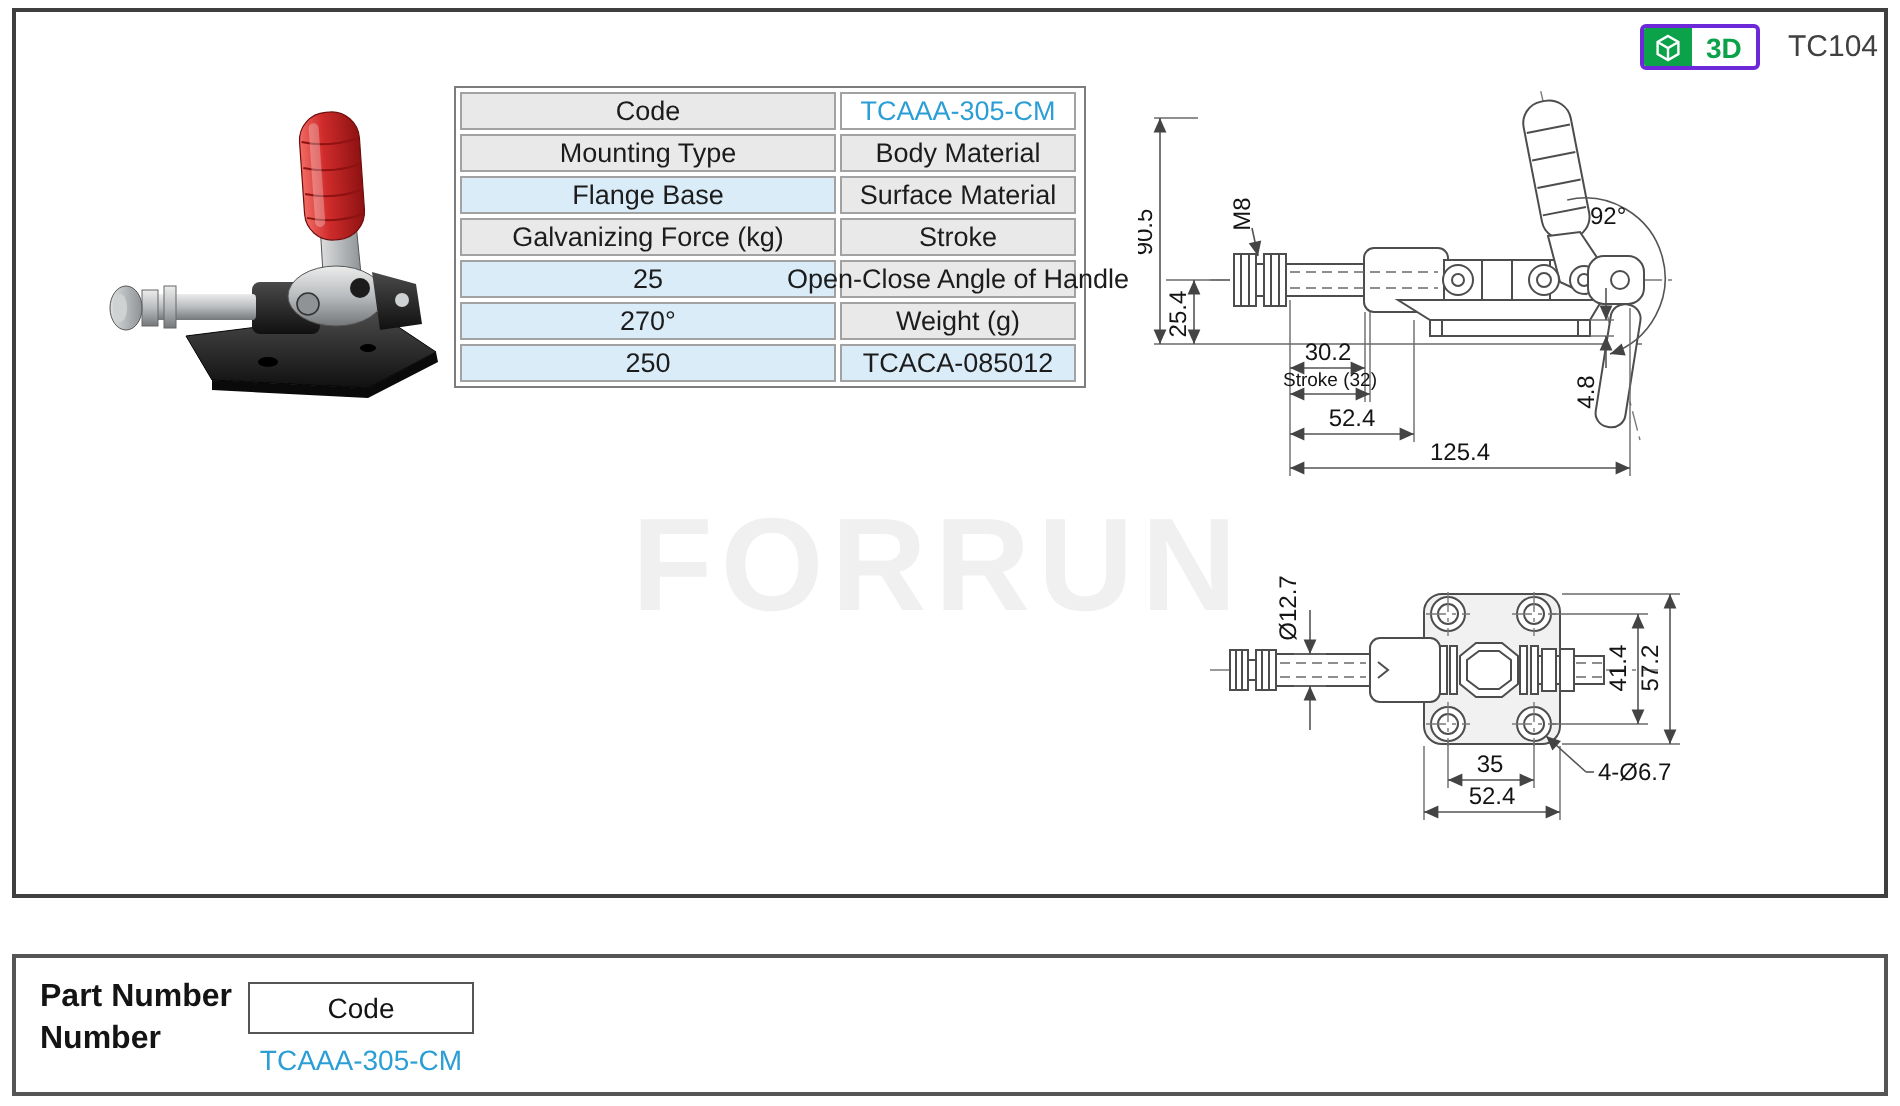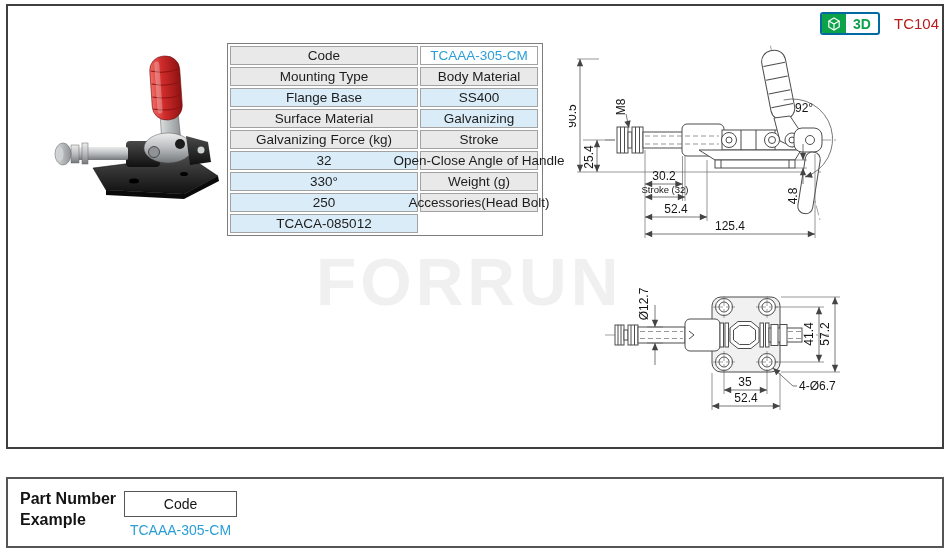--- a/index.html
+++ b/index.html
@@ -24,26 +24,26 @@
                 gap:2px; background:#fff; border:1px solid #7d7d7d; padding:2px; }
   .spec-cell { display:flex; align-items:center; justify-content:center;
                font-size:13.5px; color:#1c1c1c; border:1px solid #a2a2a2; line-height:1;
                white-space:nowrap; }
   .spec-cell.lbl { background:#e9e9e9; }
   .spec-cell.val { background:#d9ecf8; }
   .spec-cell.val.code { background:#ffffff; color:#2b9ed6; }
 
   
   .badge3d { position:absolute; left:812px; top:6px; display:flex; align-items:stretch;
-             height:23px; border:2px solid #0369a1; border-radius:3px; overflow:hidden;
+             height:23px; border:2px solid #6d28d9; border-radius:3px; overflow:hidden;
              background:#fff; cursor:pointer; }
   .badge3d .icon-box { width:24px; background:#0ba24a; display:flex; align-items:center; justify-content:center; }
   .badge3d .txt { padding:0 7px; display:flex; align-items:center; color:#0ba24a;
                   font-weight:bold; font-size:14px; }
-  .part-code { position:absolute; left:886px; top:9px; font-size:15px; color:#b91c1c; }
+  .part-code { position:absolute; left:886px; top:9px; font-size:15px; color:#404040; }
 
   
   .svg-side { position:absolute; left:561px; top:34px; }
   .svg-top  { position:absolute; left:589px; top:258px; }
 
   svg text { font-family:"Liberation Sans", sans-serif; }
   .ol  { stroke:#4d4d4d; fill:none; stroke-width:1; }
   .olf { stroke:#4d4d4d; fill:#ffffff; stroke-width:1; }
   .olg { stroke:#4d4d4d; fill:#f1f1f1; stroke-width:1; }
   .dim { stroke:#555; fill:none; stroke-width:0.8; }
@@ -121,31 +121,28 @@
         </g>
       </svg>
     </div>
 
     <div class="spec-table">
       <div class="spec-cell lbl">Code</div>
       <div class="spec-cell val code">TCAAA-305-CM</div>
       <div class="spec-cell lbl">Mounting Type</div>
       <div class="spec-cell lbl">Body Material</div>
       <div class="spec-cell val">Flange Base</div>
-      <div class="spec-cell val">SS400</div>
       <div class="spec-cell lbl">Surface Material</div>
-      <div class="spec-cell val">Galvanizing</div>
       <div class="spec-cell lbl">Galvanizing Force (kg)</div>
       <div class="spec-cell lbl">Stroke</div>
-      <div class="spec-cell val">32</div>
+      <div class="spec-cell val">25</div>
       <div class="spec-cell lbl">Open-Close  Angle of Handle</div>
-      <div class="spec-cell val">330°</div>
+      <div class="spec-cell val">270°</div>
       <div class="spec-cell lbl">Weight (g)</div>
       <div class="spec-cell val">250</div>
-      <div class="spec-cell lbl">Accessories(Head Bolt)</div>
       <div class="spec-cell val">TCACA-085012</div>
     </div>
 
     <div class="badge3d">
       <span class="icon-box">
         <svg width="14" height="14" viewBox="0 0 14 14">
           <path d="M7,1 L12.2,4 V10 L7,13 L1.8,10 V4 Z" fill="none" stroke="#fff" stroke-width="1.2"></path>
           <path d="M1.8,4 L7,7 L12.2,4 M7,7 V13" fill="none" stroke="#fff" stroke-width="1.2"></path>
         </svg>
       </span>
@@ -339,19 +336,19 @@
 
       <line class="dim" x1="176" y1="104" x2="196" y2="122" marker-start="url(#arrT)"></line>
       <line class="dim" x1="196" y1="122" x2="200" y2="122"></line>
       <text class="d" x="202" y="126">4-Ø6.7</text>
     </svg>
   </div>
 
   <div class="footer-box">
     <div class="pn-label">
       <div>Part Number</div>
-      <div>Example</div>
+      <div>Number</div>
     </div>
     <div class="code-box">Code</div>
     <div class="code-val">TCAAA-305-CM</div>
   </div>
 
 </div>
 
 </body></html>

